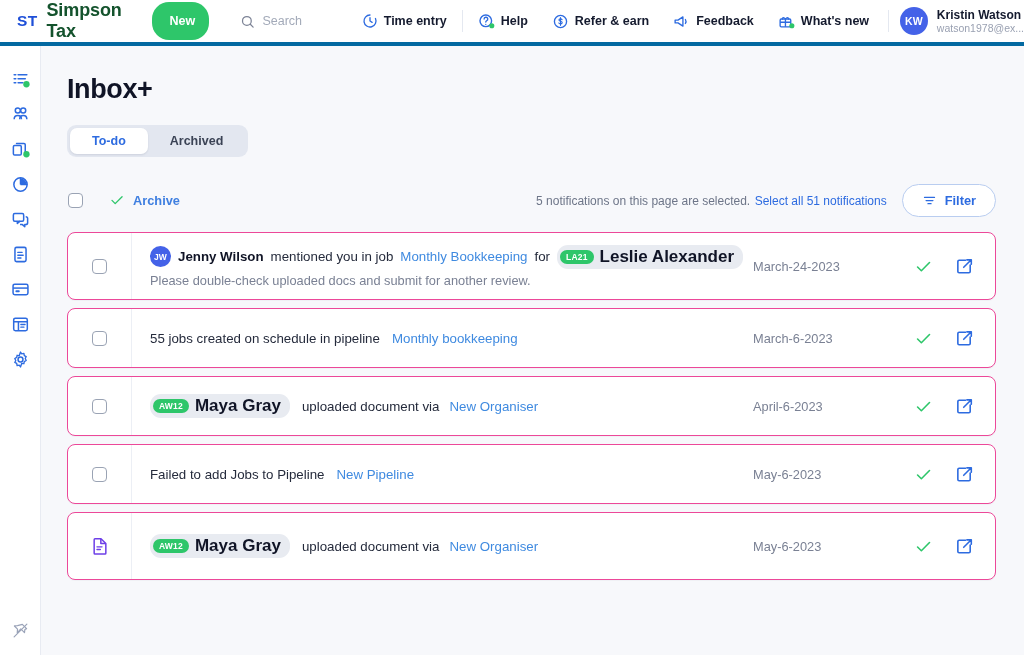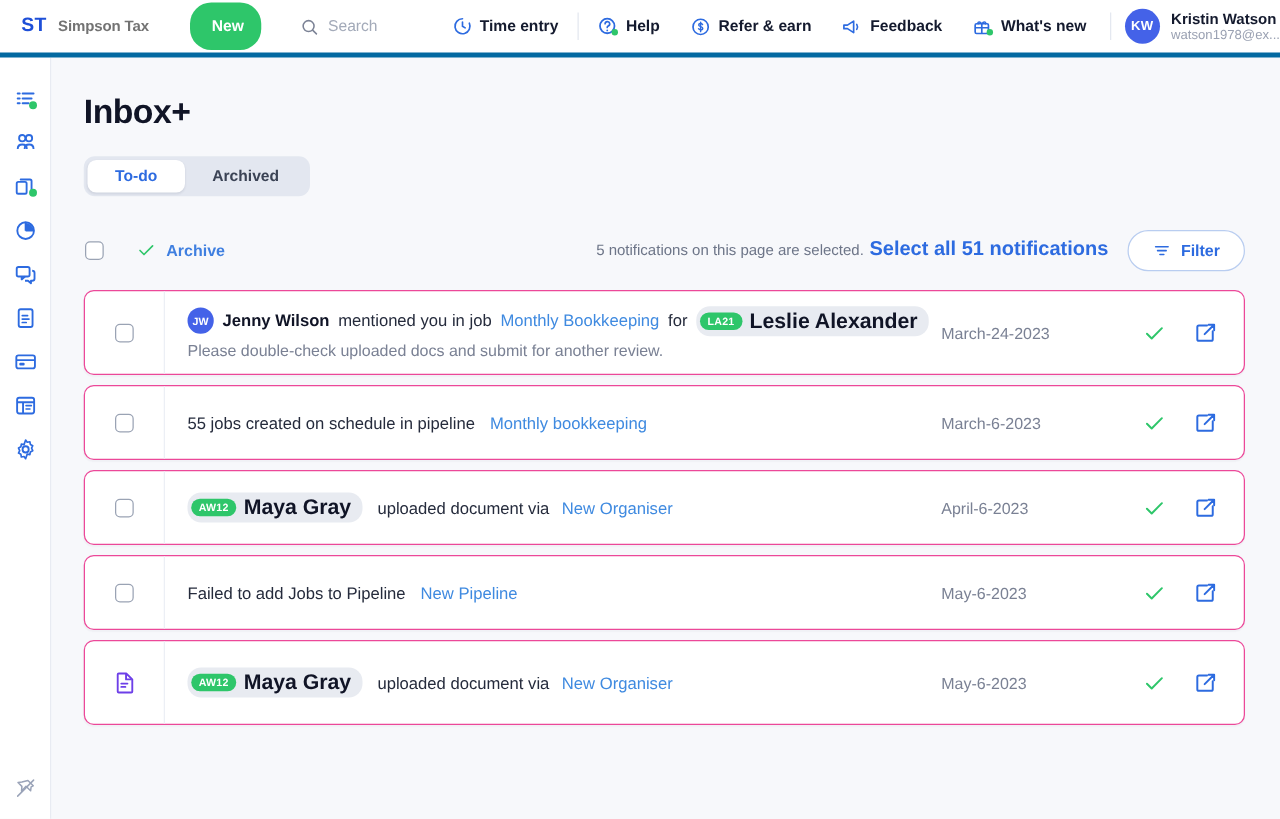--- a/index.html
+++ b/index.html
@@ -17,21 +17,21 @@
     background: #ffffff;
     border-bottom: 4px solid #0369a1;
     display: flex; align-items: center;
     z-index: 20;
   }
   .brand { display: flex; align-items: center; gap: 9px; padding-left: 17px; width: 196px; }
   .brand-mark {
     font-size: 15.5px; font-weight: bold; color: #1e4fd8;
     letter-spacing: 0.3px;
   }
-  .brand-name { font-size: 12px; font-weight: bold; color: #737373; letter-spacing: -0.1px; }
+  .brand-name { font-size: 18px; font-weight: bold; color: #14532d; letter-spacing: -0.1px; }
 
   .new-btn {
     background: #2ec66a; color: #ffffff;
     border: none; border-radius: 17px;
     height: 38px; min-width: 57px; padding: 0 17px;
     font-size: 12.5px; font-weight: bold;
     font-family: "Liberation Sans", sans-serif;
     cursor: pointer;
   }
 
@@ -118,21 +118,21 @@
     border: 1.6px solid #9aa3b4; border-radius: 4px;
     background: #fff; cursor: pointer; flex: none;
   }
   .archive-btn {
     display: flex; align-items: center; gap: 8px;
     margin-left: 26px; cursor: pointer;
   }
   .archive-lbl { font-size: 12.8px; font-weight: bold; color: #3f7fe0; }
   .toolbar-right { margin-left: auto; display: flex; align-items: center; gap: 15px; }
   .sel-text { font-size: 12px; color: #6d7588; }
-  .sel-link { font-size: 16px; color: #2d6be0; font-weight: bold; cursor: pointer; }
+  .sel-link { font-size: 12px; color: #2d6be0; font-weight: normal; cursor: pointer; }
   .filter-btn {
     display: flex; align-items: center; gap: 8px;
     height: 33px; padding: 0 19px;
     border: 1px solid #b9cdf0; border-radius: 17px;
     background: #ffffff; cursor: pointer;
   }
   .filter-lbl { font-size: 12.8px; font-weight: bold; color: #2d6be0; }
 
   
   .list { display: flex; flex-direction: column; gap: 8px; }

